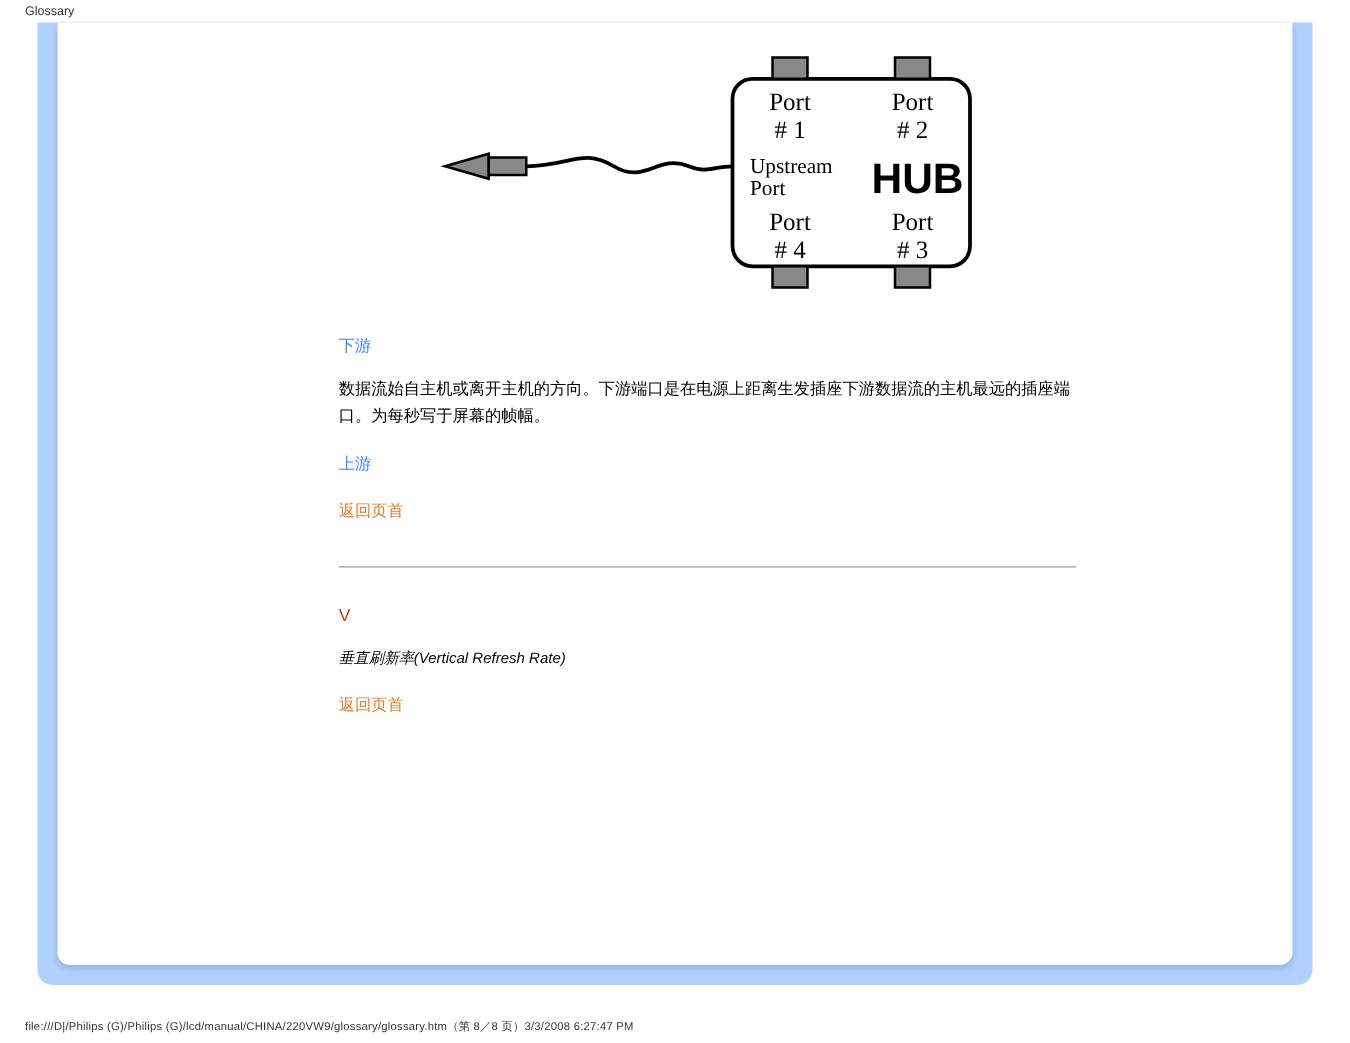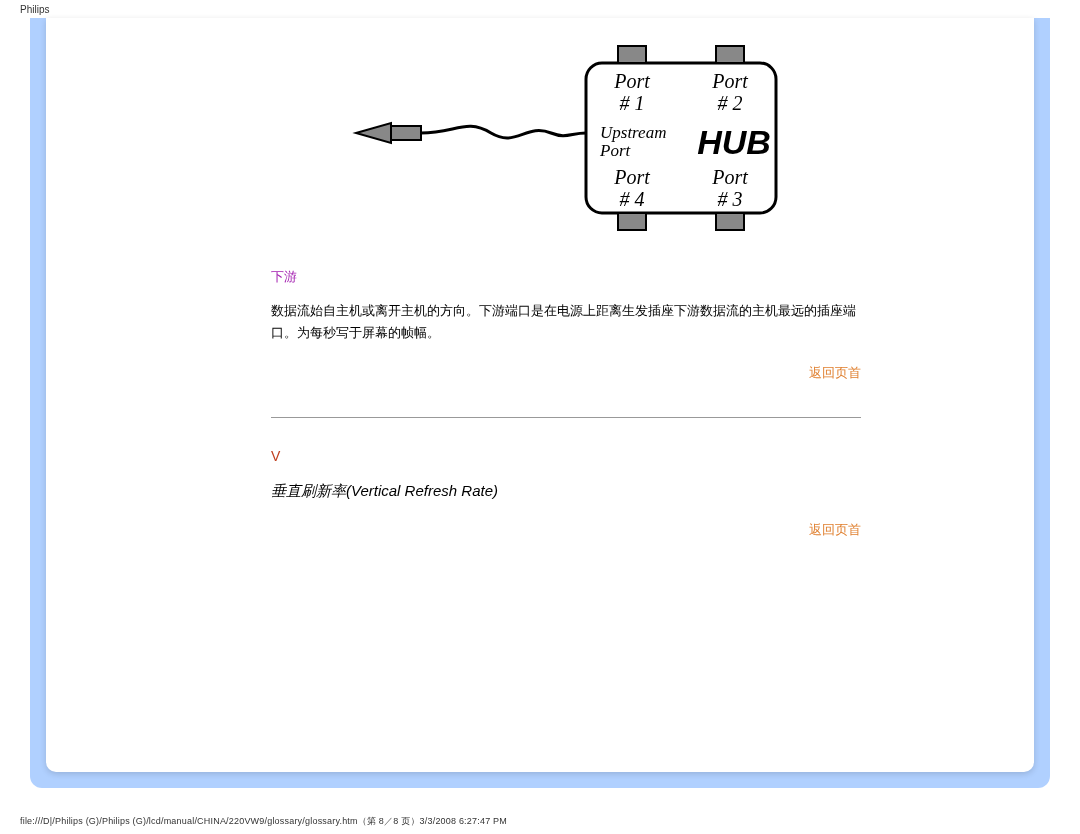--- a/index.html
+++ b/index.html
@@ -41,71 +41,70 @@
     position: absolute;
     left: 225px;
     width: 590px;
     top: 0;
   }
   .hub-diagram {
     width: 440px;
     height: 200px;
     margin: 20px auto 30px auto;
     position: relative;
-    font-style: italic;
   }
   .hub-diagram svg { display:block; }
   .section-title {
-    color: #a21caf;
+    color: #3b82f6;
     font-size: 13px;
     margin: 18px 0 14px 0;
     font-weight: normal;
   }
   .body-text {
     color: #000;
     font-size: 13px;
     line-height: 1.7;
     margin-bottom: 8px;
   }
   .top-link {
     color: #e08030;
     font-size: 13px;
     display: block;
-    text-align: right;
+    text-align: left;
     margin: 20px 0 35px 0;
     cursor: pointer;
   }
   .divider {
     border: none;
     border-top: 1px solid #999;
     margin: 30px 0 30px 0;
   }
   .letter-head {
     color: #c04020;
     font-size: 14px;
     margin-bottom: 18px;
   }
   .term-title {
     font-style: italic;
-    font-size: 15px;
+    font-size: 12px;
     margin-bottom: 14px;
   }
   .footer-path {
     position: absolute;
     bottom: 6px;
     left: 20px;
     font-size: 9px;
     color: #333;
     letter-spacing: 0.2px;
   }
 </style>
 </head>
 <body>
 
-<div class="header-label">Philips</div>
+<div class="header-label">Glossary</div>
 
 <div class="outer-frame">
   <div class="inner-page">
     <div class="content">
 
       <div class="hub-diagram">
         <svg viewBox="0 0 440 200" width="440" height="200">
 
           <polygon points="10,95 45,85 45,105" fill="#888" stroke="#000" stroke-width="2"></polygon>
           <rect x="45" y="88" width="30" height="14" fill="#888" stroke="#000" stroke-width="2"></rect>
@@ -129,20 +128,21 @@
           <text x="286" y="146" font-family="Georgia, serif" font-size="20" text-anchor="middle">Port</text>
           <text x="286" y="168" font-family="Georgia, serif" font-size="20" text-anchor="middle"># 4</text>
           <text x="384" y="146" font-family="Georgia, serif" font-size="20" text-anchor="middle">Port</text>
           <text x="384" y="168" font-family="Georgia, serif" font-size="20" text-anchor="middle"># 3</text>
         </svg>
       </div>
 
       <div class="section-title">下游</div>
       <p class="body-text">数据流始自主机或离开主机的方向。下游端口是在电源上距离生发插座下游数据流的主机最远的插座端口。为每秒写于屏幕的帧幅。</p>
 
+      <div class="section-title">上游</div>
 
       <a class="top-link">返回页首</a>
 
       <hr class="divider">
 
       <div class="letter-head">V</div>
       <div class="term-title">垂直刷新率(Vertical Refresh Rate)</div>
 
       <a class="top-link">返回页首</a>
 

